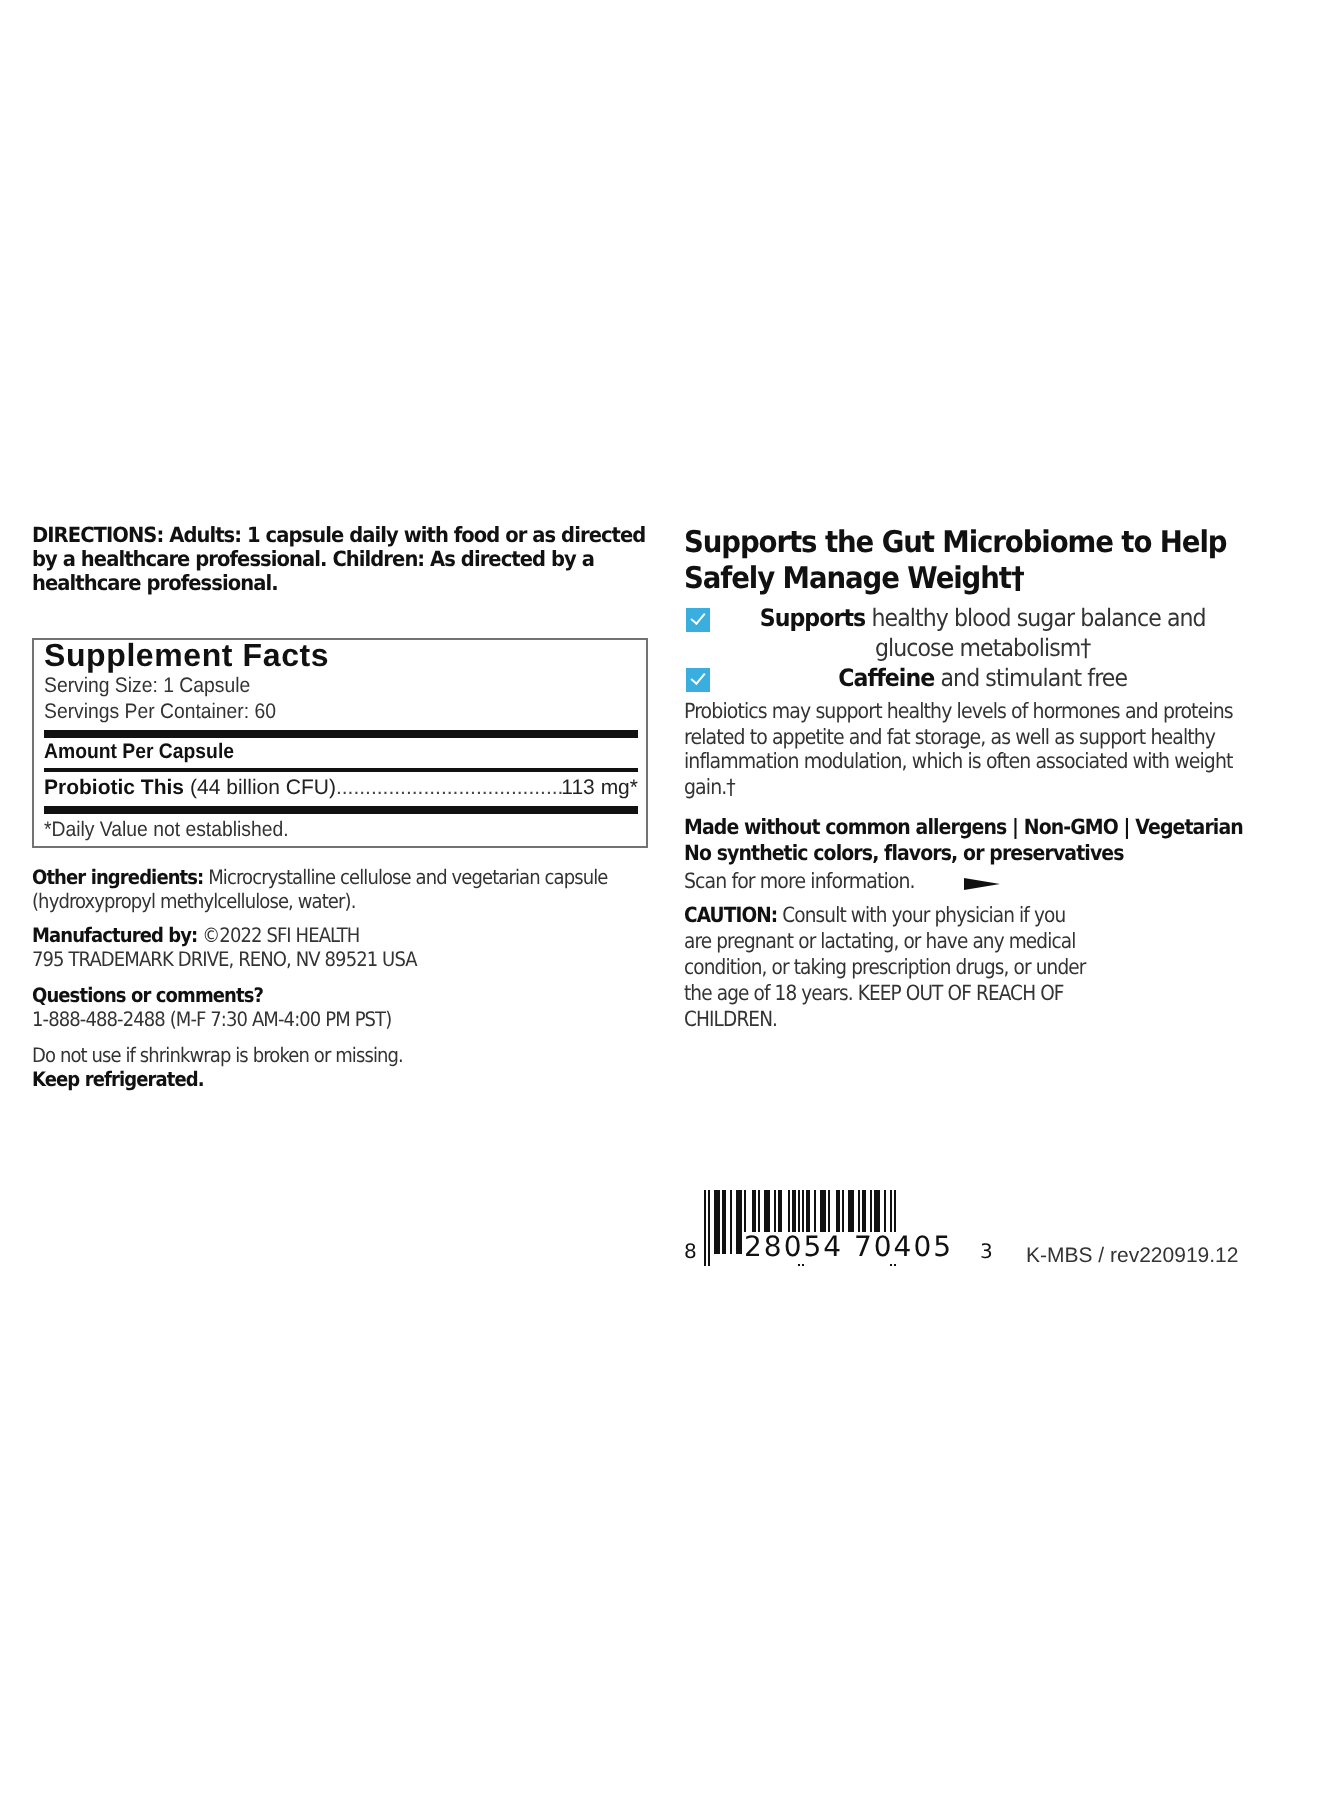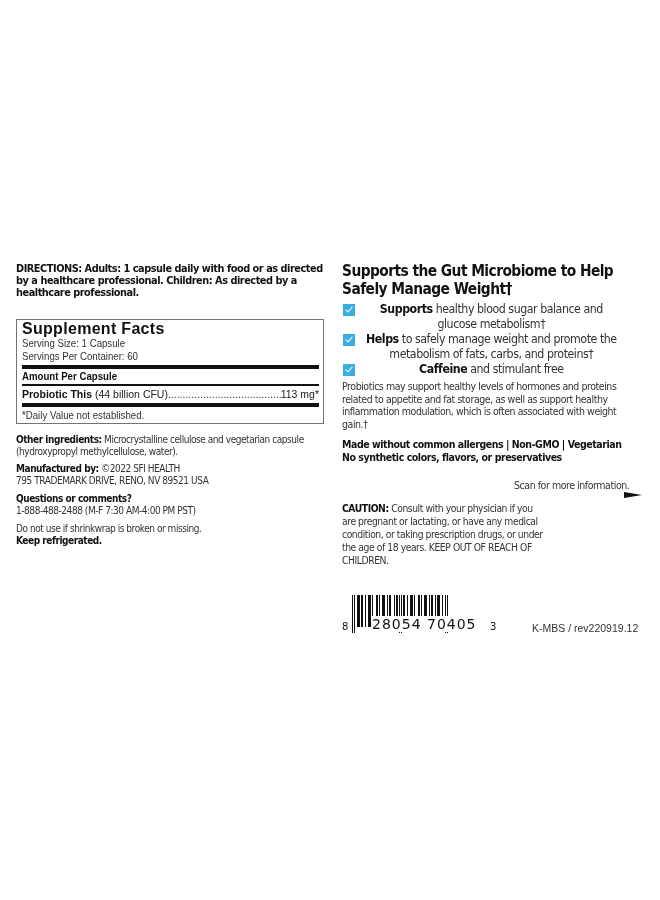--- a/index.html
+++ b/index.html
@@ -23,34 +23,34 @@
   .bullets { margin-top: 4px; text-align: center; }
   .bullet { display: flex; align-items: flex-start; font-size: 12px; line-height: 15px; color: #333; font-family: "DejaVu Sans", sans-serif; letter-spacing: -0.5px; }
   .bullet .txt { transform: scaleX(0.92); transform-origin: left; width: 300px; }
   .bullet b { color: #111; }
   .check { flex: none; width: 12px; height: 12px; background: #3aaede; margin: 2px 8px 0 1px; position: relative; }
   .check::after { content: ""; position: absolute; left: 4px; top: 1px; width: 3px; height: 6px; border: solid #fff; border-width: 0 1.5px 1.5px 0; transform: rotate(40deg); }
   .body-text { font-size: 10.5px; line-height: 12.5px; color: #333; margin-top: 3px; font-family: "DejaVu Sans", sans-serif; letter-spacing: -0.5px; transform: scaleX(0.9); transform-origin: left; width: 330px; }
   .disclaimer { margin-top: 6px; border: 1px solid #777; padding: 2px 6px 3px 6px; width: 276px; font-size: 9.5px; line-height: 11px; color: #333; }
   .disclaimer span { display: block; font-family: "DejaVu Sans", sans-serif; letter-spacing: -0.5px; transform: scaleX(0.9); transform-origin: left; width: 300px; }
   .claims { margin-top: 8px; font-size: 10.5px; font-weight: bold; line-height: 12.5px; color: #111; font-family: "DejaVu Sans", sans-serif; letter-spacing: -0.5px; transform: scaleX(0.9); transform-origin: left; width: 330px; }
-  .scan { font-size: 10.5px; line-height: 13px; color: #333; margin-top: 16px; display: flex; align-items: flex-end; font-family: "DejaVu Sans", sans-serif; letter-spacing: -0.5px; flex-direction: column; }
+  .scan { font-size: 10.5px; line-height: 13px; color: #333; margin-top: 2px; display: flex; align-items: center; font-family: "DejaVu Sans", sans-serif; letter-spacing: -0.5px; }
   .arrow { display: inline-block; width: 0; height: 0; border-top: 3px solid transparent; border-bottom: 3px solid transparent; border-left: 18px solid #111; margin-left: 12px; }
   .caution { margin-top: 4px; font-size: 10.5px; line-height: 13px; color: #333; font-family: "DejaVu Sans", sans-serif; letter-spacing: -0.5px; transform: scaleX(0.88); transform-origin: left; width: 230px; }
   .caution b { color: #111; }
   .barcode-wrap { position: absolute; left: 342px; top: 595px; width: 160px; height: 45px; }
   .bars { position: absolute; left: 10px; top: 0; height: 32px; display: flex; align-items: flex-start; }
   .bars i { display: block; background: #111; height: 32px; }
   .bars i.long { height: 38px; }
   .bars i.gap { background: transparent; }
   .bc-digit { position: absolute; font-size: 12px; color: #111; font-family: "DejaVu Sans", sans-serif; }
   .bc-first { left: 0; top: 26px; font-size: 10px; }
   .bc-mid { left: 29px; top: 21px; font-size: 14px; letter-spacing: 1px; background: #fff; padding: 0 1px; }
   .bc-last { left: 148px; top: 26px; font-size: 10px; }
-  .rev { position: absolute; left: 532px; top: 622px; font-size: 10.5px; color: #333; }
+  .rev { position: absolute; left: 513px; top: 622px; font-size: 10.5px; color: #333; }
 </style>
 </head>
 <body>
 
 <div class="col-left">
   <div class="directions">DIRECTIONS: Adults: 1 capsule daily with food or as directed by a healthcare professional. Children: As directed by a healthcare professional.</div>
 
   <div class="sf-box">
     <div class="sf-title">Supplement Facts</div>
     <div class="sf-line">Serving Size: 1 Capsule</div>
@@ -84,24 +84,20 @@
     <b>Keep refrigerated.</b>
   </div>
 </div>
 
 <div class="col-right">
   <div class="headline">Supports the Gut Microbiome to Help Safely Manage Weight†</div>
   <div class="bullets">
     <div class="bullet">
       <span class="check"></span>
       <span class="txt"><b>Supports</b><span> healthy blood sugar balance and glucose metabolism†</span></span>
-    </div>
-    <div class="bullet">
-      <span class="check"></span>
-      <span class="txt"><b>Helps</b><span> to safely manage weight and promote the metabolism of fats, carbs, and proteins†</span></span>
     </div>
     <div class="bullet">
       <span class="check"></span>
       <span class="txt"><b>Caffeine</b><span> and stimulant free</span></span>
     </div>
   </div>
   <div class="body-text">Probiotics may support healthy levels of hormones and proteins related to appetite and fat storage, as well as support healthy inflammation modulation, which is often associated with weight gain.†</div>
   <div class="claims">
     <span>Made without common allergens | Non-GMO | Vegetarian</span><br>
     <span>No synthetic colors, flavors, or preservatives</span>

